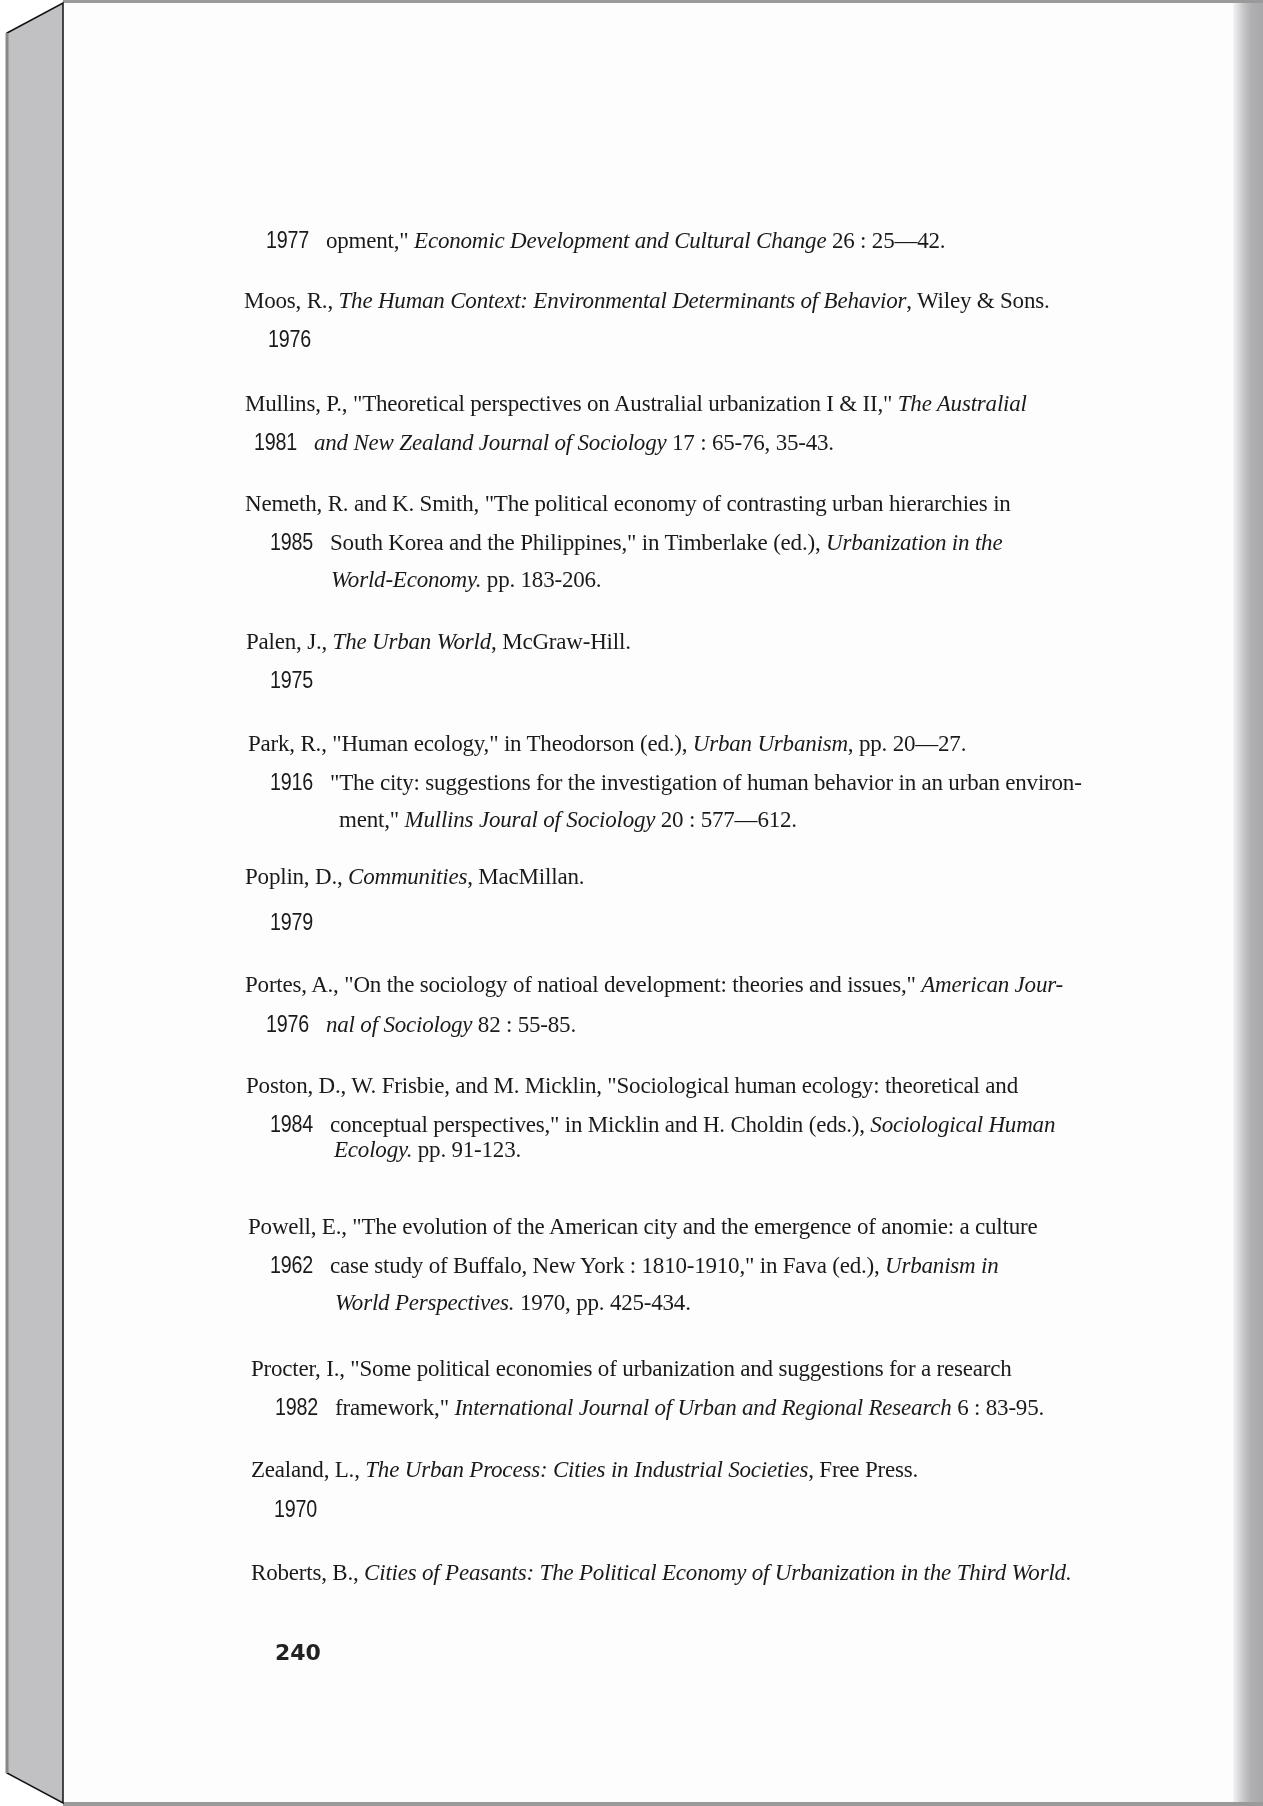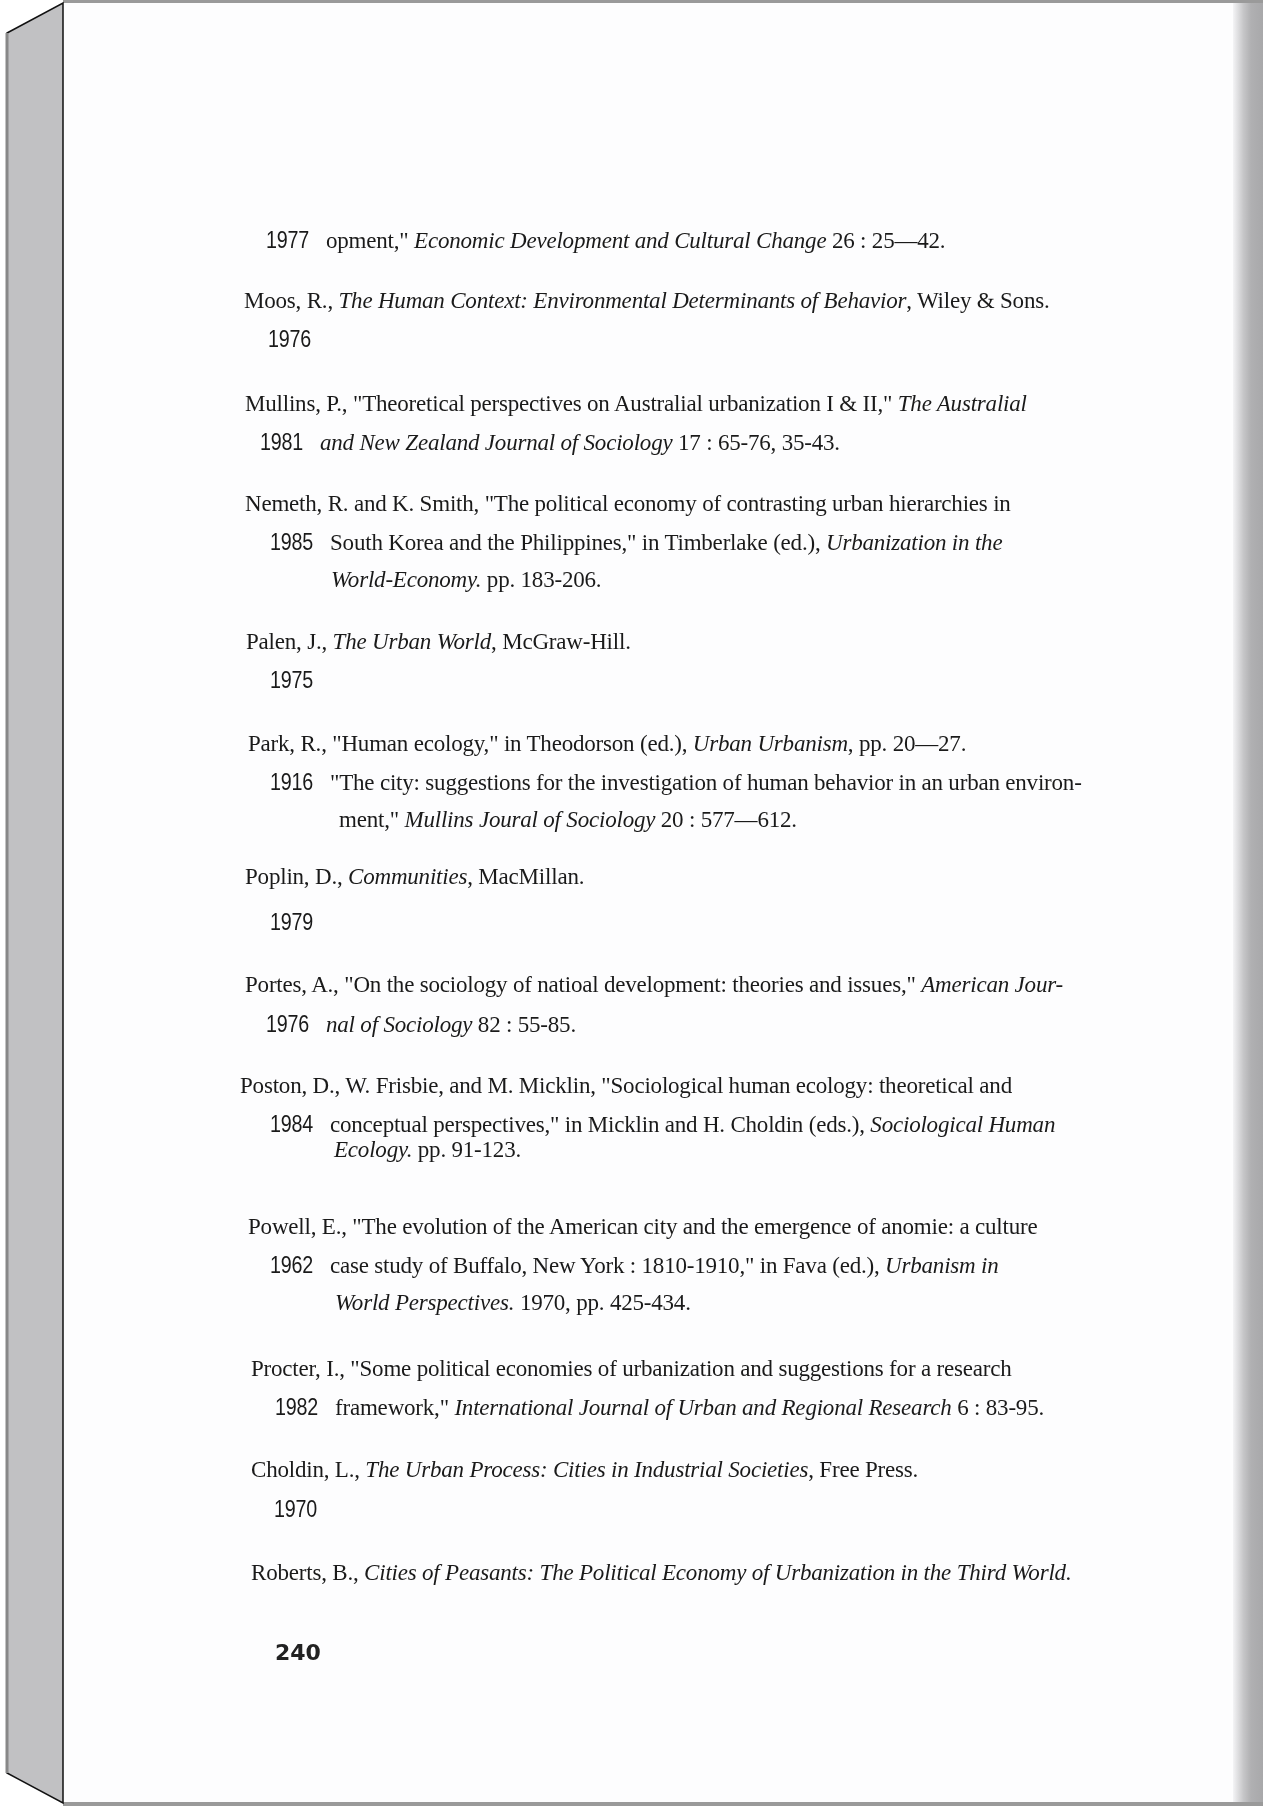--- a/index.html
+++ b/index.html
@@ -78,21 +78,21 @@
 <div id="refs">
     <div>
       <div class="ref-line" style="top: 226px; left: 266px;"><span class="year" style="margin-right: 2px; width: 58px;">1977</span><span>opment," </span><i>Economic Development and Cultural Change</i><span> 26 : 25—42.</span></div>
     </div>
     <div>
       <div class="ref-line" style="top: 287px; left: 244px;"><span>Moos, R., </span><i>The Human Context: Environmental Determinants of Behavior</i><span>, Wiley &amp; Sons.</span></div>
       <div class="ref-line" style="top: 325px; left: 268px;"><span class="year" style="margin-right: 0px; width: 58px;">1976</span></div>
     </div>
     <div>
       <div class="ref-line" style="top: 390px; left: 245px;"><span>Mullins, P., "Theoretical perspectives on Australial urbanization I &amp; II," </span><i>The Australial</i></div>
-      <div class="ref-line" style="top: 428px; left: 260px;"><span class="year" style="margin-right: 2px; width: 58px;">1981</span><i>and New Zealand Journal of Sociology</i><span> 17 : 65-76, 35-43.</span></div>
+      <div class="ref-line" style="top: 428px; left: 254px;"><span class="year" style="margin-right: 2px; width: 58px;">1981</span><i>and New Zealand Journal of Sociology</i><span> 17 : 65-76, 35-43.</span></div>
     </div>
     <div>
       <div class="ref-line" style="top: 490px; left: 245px; text-align: right;"><span>Nemeth, R. and K. Smith, "The political economy of contrasting urban hierarchies in</span></div>
       <div class="ref-line" style="top: 528px; left: 270px;"><span class="year" style="margin-right: 2px; width: 58px;">1985</span><span>South Korea and the Philippines," in Timberlake (ed.), </span><i>Urbanization in the</i></div>
       <div class="ref-line" style="top: 566px; left: 331px;"><i>World-Economy.</i><span> pp. 183-206.</span></div>
     </div>
     <div>
       <div class="ref-line" style="top: 628px; left: 246px;"><span>Palen, J., </span><i>The Urban World</i><span>, McGraw-Hill.</span></div>
       <div class="ref-line" style="top: 666px; left: 270px;"><span class="year" style="margin-right: 0px; width: 58px;">1975</span></div>
     </div>
@@ -103,35 +103,35 @@
     </div>
     <div>
       <div class="ref-line" style="top: 863px; left: 245px;"><span>Poplin, D., </span><i>Communities</i><span>, MacMillan.</span></div>
       <div class="ref-line" style="top: 908px; left: 270px;"><span class="year" style="margin-right: 0px; width: 58px;">1979</span></div>
     </div>
     <div>
       <div class="ref-line" style="top: 971px; left: 245px;"><span>Portes, A., "On the sociology of natioal development: theories and issues," </span><i>American Jour-</i></div>
       <div class="ref-line" style="top: 1010px; left: 266px;"><span class="year" style="margin-right: 2px; width: 58px;">1976</span><i>nal of Sociology</i><span> 82 : 55-85.</span></div>
     </div>
     <div>
-      <div class="ref-line" style="top: 1072px; left: 240px;"><span>Poston, D., W. Frisbie, and M. Micklin, "Sociological human ecology: theoretical and</span></div>
+      <div class="ref-line" style="top: 1072px; left: 246px;"><span>Poston, D., W. Frisbie, and M. Micklin, "Sociological human ecology: theoretical and</span></div>
       <div class="ref-line" style="top: 1110px; left: 270px;"><span class="year" style="margin-right: 2px; width: 58px;">1984</span><span>conceptual perspectives," in Micklin and H. Choldin (eds.), </span><i>Sociological Human</i></div>
       <div class="ref-line" style="top: 1136px; left: 334px;"><i>Ecology.</i><span> pp. 91-123.</span></div>
     </div>
     <div>
       <div class="ref-line" style="top: 1213px; left: 248px;"><span>Powell, E., "The evolution of the American city and the emergence of anomie: a culture</span></div>
       <div class="ref-line" style="top: 1251px; left: 270px;"><span class="year" style="margin-right: 2px; width: 58px;">1962</span><span>case study of Buffalo, New York : 1810-1910," in Fava (ed.), </span><i>Urbanism in</i></div>
       <div class="ref-line" style="top: 1289px; left: 335px;"><i>World Perspectives.</i><span> 1970, pp. 425-434.</span></div>
     </div>
     <div>
       <div class="ref-line" style="top: 1355px; left: 251px;"><span>Procter, I., "Some political economies of urbanization and suggestions for a research</span></div>
       <div class="ref-line" style="top: 1393px; left: 275px;"><span class="year" style="margin-right: 2px; width: 58px;">1982</span><span>framework," </span><i>International Journal of Urban and Regional Research</i><span> 6 : 83-95.</span></div>
     </div>
     <div>
-      <div class="ref-line" style="top: 1456px; left: 251px;"><span>Choldin, L., </span><i>The Urban Process: Cities in Industrial Societies</i><span>, Free Press.</span></div>
+      <div class="ref-line" style="top: 1456px; left: 251px;"><span>Zealand, L., </span><i>The Urban Process: Cities in Industrial Societies</i><span>, Free Press.</span></div>
       <div class="ref-line" style="top: 1495px; left: 274px;"><span class="year" style="margin-right: 0px; width: 58px;">1970</span></div>
     </div>
     <div>
       <div class="ref-line" style="top: 1559px; left: 251px;"><span>Roberts, B., </span><i>Cities of Peasants: The Political Economy of Urbanization in the Third World.</i></div>
     </div>
   </div>
 
 <div class="page-number">240</div>
 
 </body></html>

